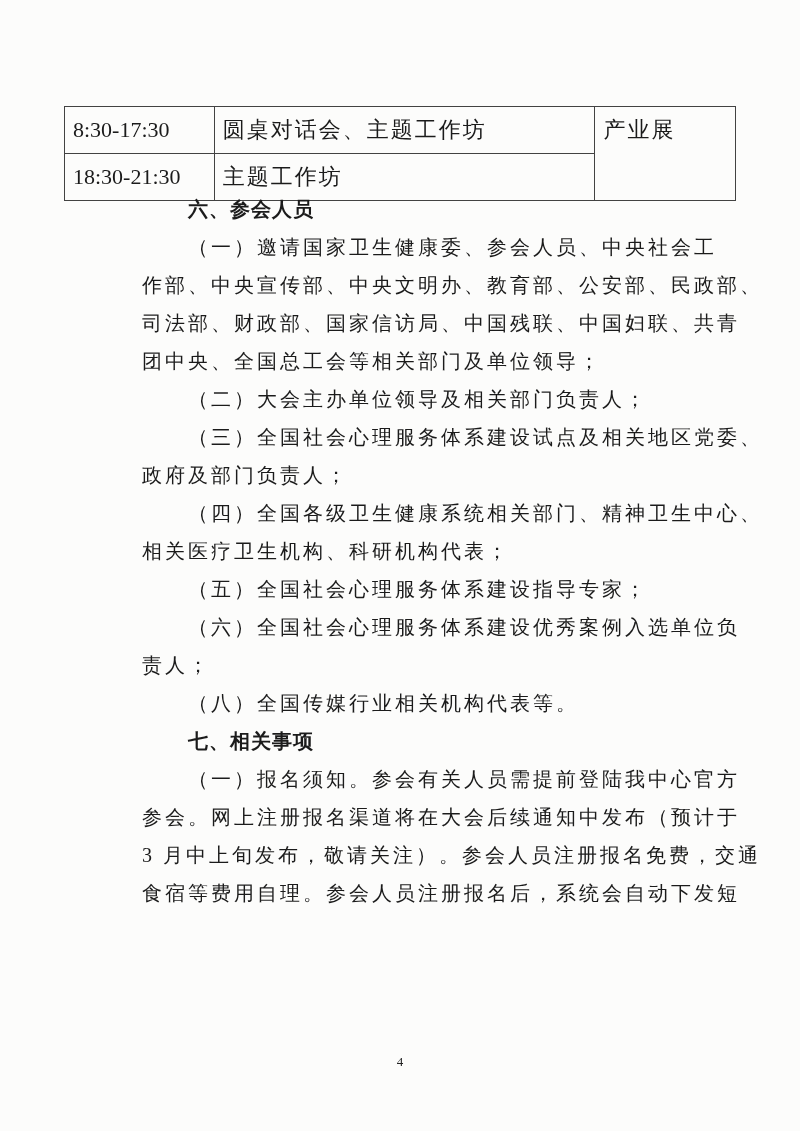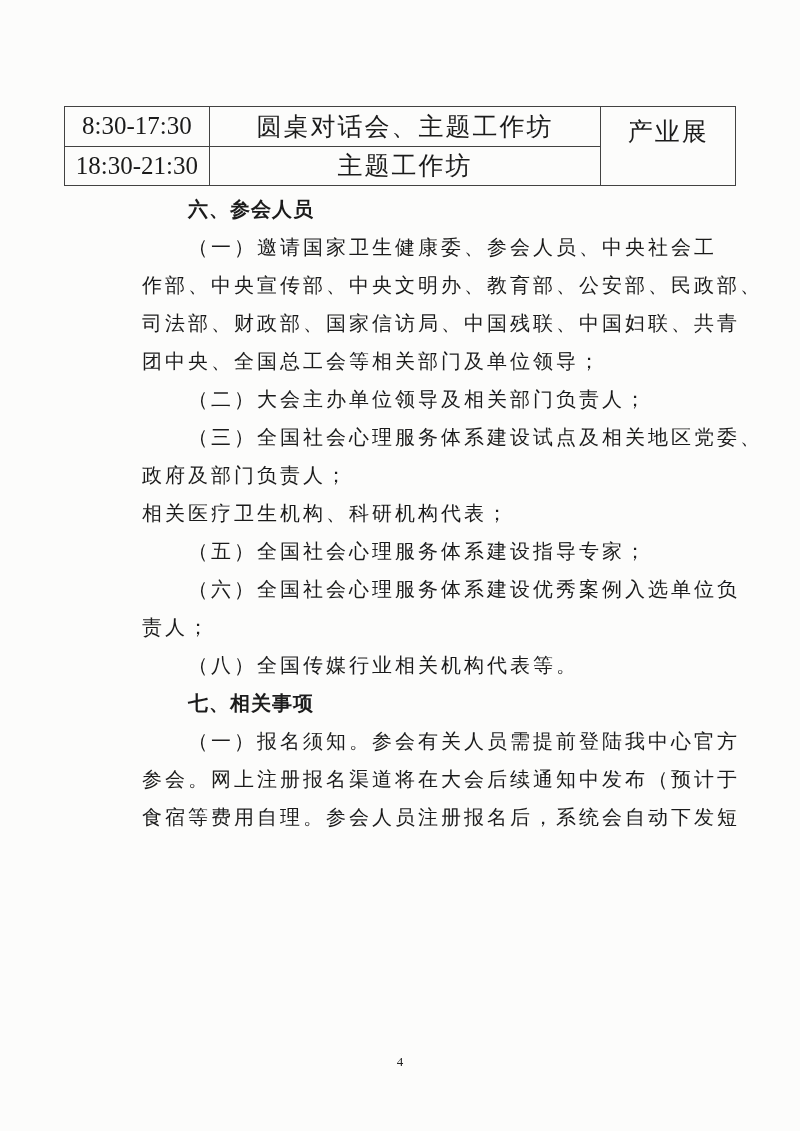--- a/index.html
+++ b/index.html
@@ -26,24 +26,23 @@
     height: 80px;
   }
   .doc-table table {
     width: 100%;
     height: 100%;
     border-collapse: collapse;
     table-layout: fixed;
   }
   .doc-table td {
     border: 1.6px solid #424242;
-    text-align: center;
     vertical-align: middle;
-    font-size: 25px;
-    padding: 0;
+    font-size: 22px;
+    padding: 8px;
   }
   .doc-table .col-time  { width: 21.5%; }
   .doc-table .col-event { width: 58.5%; letter-spacing: 2px; }
   .doc-table .col-venue { width: 20%;   letter-spacing: 2px; }
   .doc-table td.venue-cell {
     vertical-align: top;
     padding-top: 8px;
   }
 
   
@@ -113,33 +112,35 @@
     <div class="line first">（一）邀请国家卫生健康委、参会人员、中央社会工</div>
     <div class="line">作部、中央宣传部、中央文明办、教育部、公安部、民政部、</div>
     <div class="line">司法部、财政部、国家信访局、中国残联、中国妇联、共青</div>
     <div class="line">团中央、全国总工会等相关部门及单位领导；</div>
 
     <div class="line first">（二）大会主办单位领导及相关部门负责人；</div>
 
     <div class="line first">（三）全国社会心理服务体系建设试点及相关地区党委、</div>
     <div class="line">政府及部门负责人；</div>
 
+    <div class="line first">（四）全国各级卫生健康系统相关部门、精神卫生中心、</div>
     <div class="line">相关医疗卫生机构、科研机构代表；</div>
 
     <div class="line first">（五）全国社会心理服务体系建设指导专家；</div>
 
     <div class="line first">（六）全国社会心理服务体系建设优秀案例入选单位负</div>
     <div class="line">责人；</div>
 
 
     <div class="line first">（八）全国传媒行业相关机构代表等。</div>
 
     <div class="heading">七、相关事项</div>
 
     <div class="line first">（一）报名须知。参会有关人员需提前登陆我中心官方</div>
     <div class="line">参会。网上注册报名渠道将在大会后续通知中发布（预计于</div>
+    <div class="line">3 月中上旬发布，敬请关注）。参会人员注册报名免费，交通</div>
     <div class="line">食宿等费用自理。参会人员注册报名后，系统会自动下发短</div>
 
   </div>
 
   <div class="page-number">4</div>
 
 </div>
 
 </body></html>

